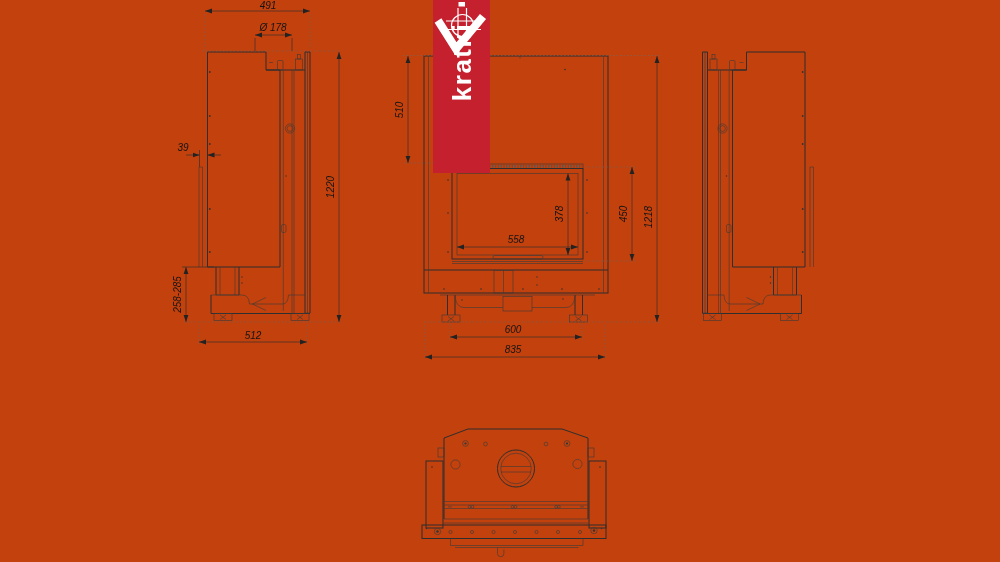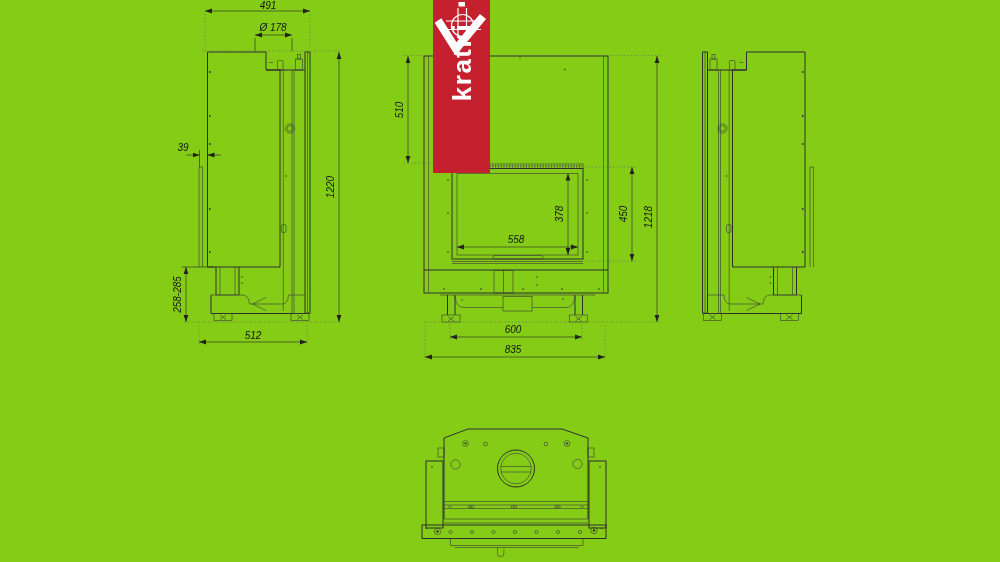--- a/index.html
+++ b/index.html
@@ -1,16 +1,16 @@
 <!DOCTYPE html>
 <html><head>
 <meta charset="utf-8">
 <style>
   html,body{margin:0;padding:0;background:#fff}
-  .stage{position:relative;width:1000px;height:562px;background:#84cc16;overflow:hidden;
+  .stage{position:relative;width:1000px;height:562px;background:#c2410c;overflow:hidden;
          font-family:"Liberation Sans",sans-serif}
   .stage svg{position:absolute;left:0;top:0}
 
   
   .ol{fill:none;stroke:#2e2e2e;stroke-width:1}
   .tn{fill:none;stroke:#3a3a3a;stroke-width:.6}
   .dm{fill:none;stroke:#2f2f2f;stroke-width:.65}
   .xt{fill:none;stroke:#6d6d6d;stroke-width:.55;stroke-dasharray:1.6,1.9}
   .hatch{fill:none;stroke:#555;stroke-width:2.6;stroke-dasharray:1.2,1.6}
   .dot{fill:#333;stroke:none}

